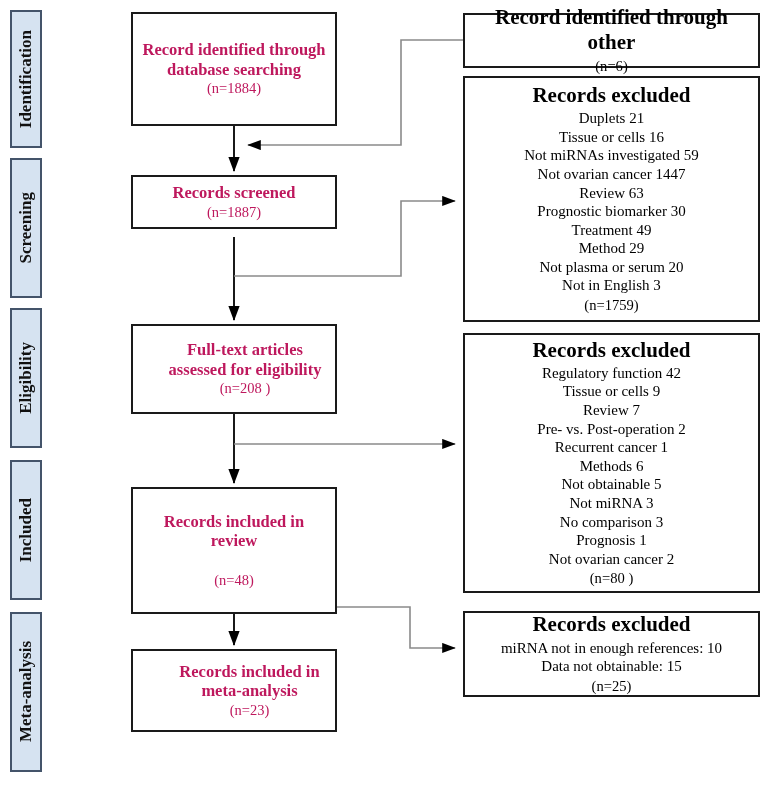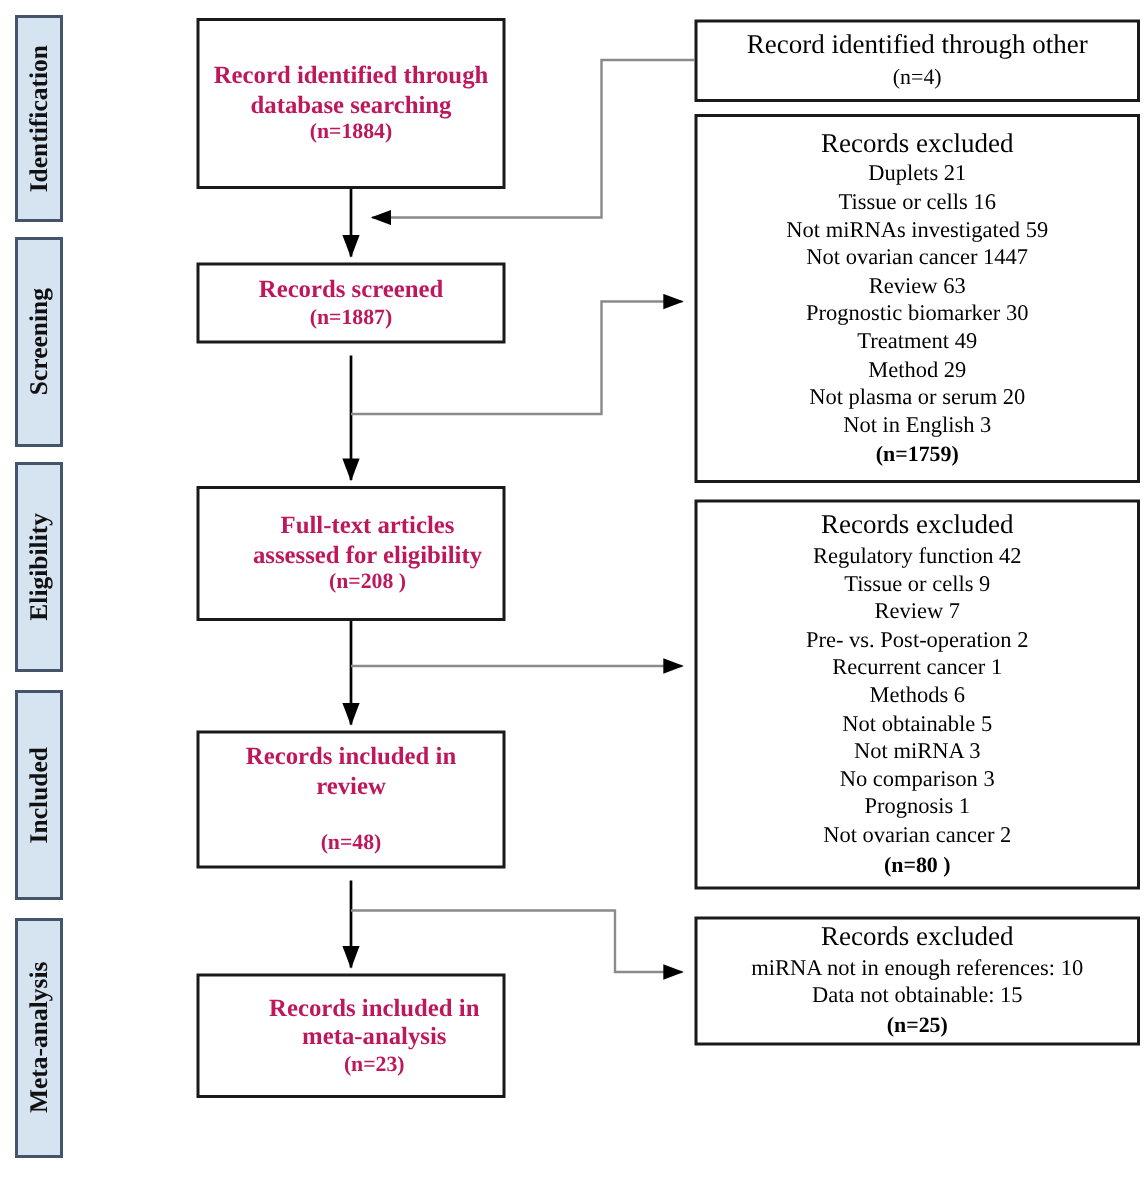--- a/index.html
+++ b/index.html
@@ -50,53 +50,53 @@
     text-align: center;
     color: #be185d;
     padding: 3px 6px;
   }
   .box .title {
     font-weight: bold;
     font-size: 16.5px;
     line-height: 1.18;
   }
   .box .count {
-    font-weight: bold;
+    font-weight: normal;
     font-size: 14.5px;
     line-height: 1.2;
     margin-top: 1px;
   }
 
   
   .exbox {
     position: absolute;
     background: #ffffff;
     border: 2.5px solid #1a1a1a;
     box-sizing: border-box;
     display: flex;
     flex-direction: column;
     align-items: center;
     justify-content: center;
     text-align: center;
     color: #000000;
     padding: 2px 6px;
   }
   .exbox .ex-title {
-    font-weight: normal;
-    font-size: 18px;
+    font-weight: bold;
+    font-size: 21px;
     line-height: 1.2;
     margin-bottom: 1px;
   }
   .exbox .ex-item {
     font-size: 15px;
     line-height: 1.24;
     white-space: nowrap;
   }
   .exbox .ex-count {
-    font-weight: bold;
+    font-weight: normal;
     font-size: 14.6px;
     line-height: 1.3;
     margin-top: 1px;
   }
 
   
   #wires {
     position: absolute;
     left: 0;
     top: 0;
@@ -178,33 +178,33 @@
   <div class="box" style="left:131px; top:175px; width:206px; height:54px;">
     <div class="title">Records screened</div>
     <div class="count">(n=1887)</div>
   </div>
 
   <div class="box" style="left:131px; top:324px; width:206px; height:90px;padding-left:28px;">
     <div class="title">Full-text articles assessed for eligibility</div>
     <div class="count">(n=208 )</div>
   </div>
 
-  <div class="box" style="left:131px; top:487px; width:206px; height:92px;gap:20px;">
+  <div class="box" style="left:131px; top:487px; width:206px; height:127px;gap:20px;">
     <div class="title">Records included in review</div>
     <div class="count">(n=48)</div>
   </div>
 
   <div class="box" style="left:131px; top:649px; width:206px; height:83px;padding-left:37px;">
     <div class="title">Records included in meta-analysis</div>
     <div class="count">(n=23)</div>
   </div>
 
   <div class="exbox" style="left:463px; top:13px; width:297px; height:55px;">
     <div class="ex-title">Record identified through other</div>
-    <div class="ex-count" style="font-weight:normal;">(n=4)</div>
+    <div class="ex-count" style="font-weight:normal;">(n=6)</div>
   </div>
 
   <div class="exbox" style="left:463px; top:76px; width:297px; height:246px;">
     <div class="ex-title">Records excluded</div>
     <div class="ex-item">Duplets 21</div>
     <div class="ex-item">Tissue or cells 16</div>
     <div class="ex-item">Not miRNAs investigated 59</div>
     <div class="ex-item">Not ovarian cancer 1447</div>
     <div class="ex-item">Review 63</div>
     <div class="ex-item">Prognostic biomarker 30</div>

